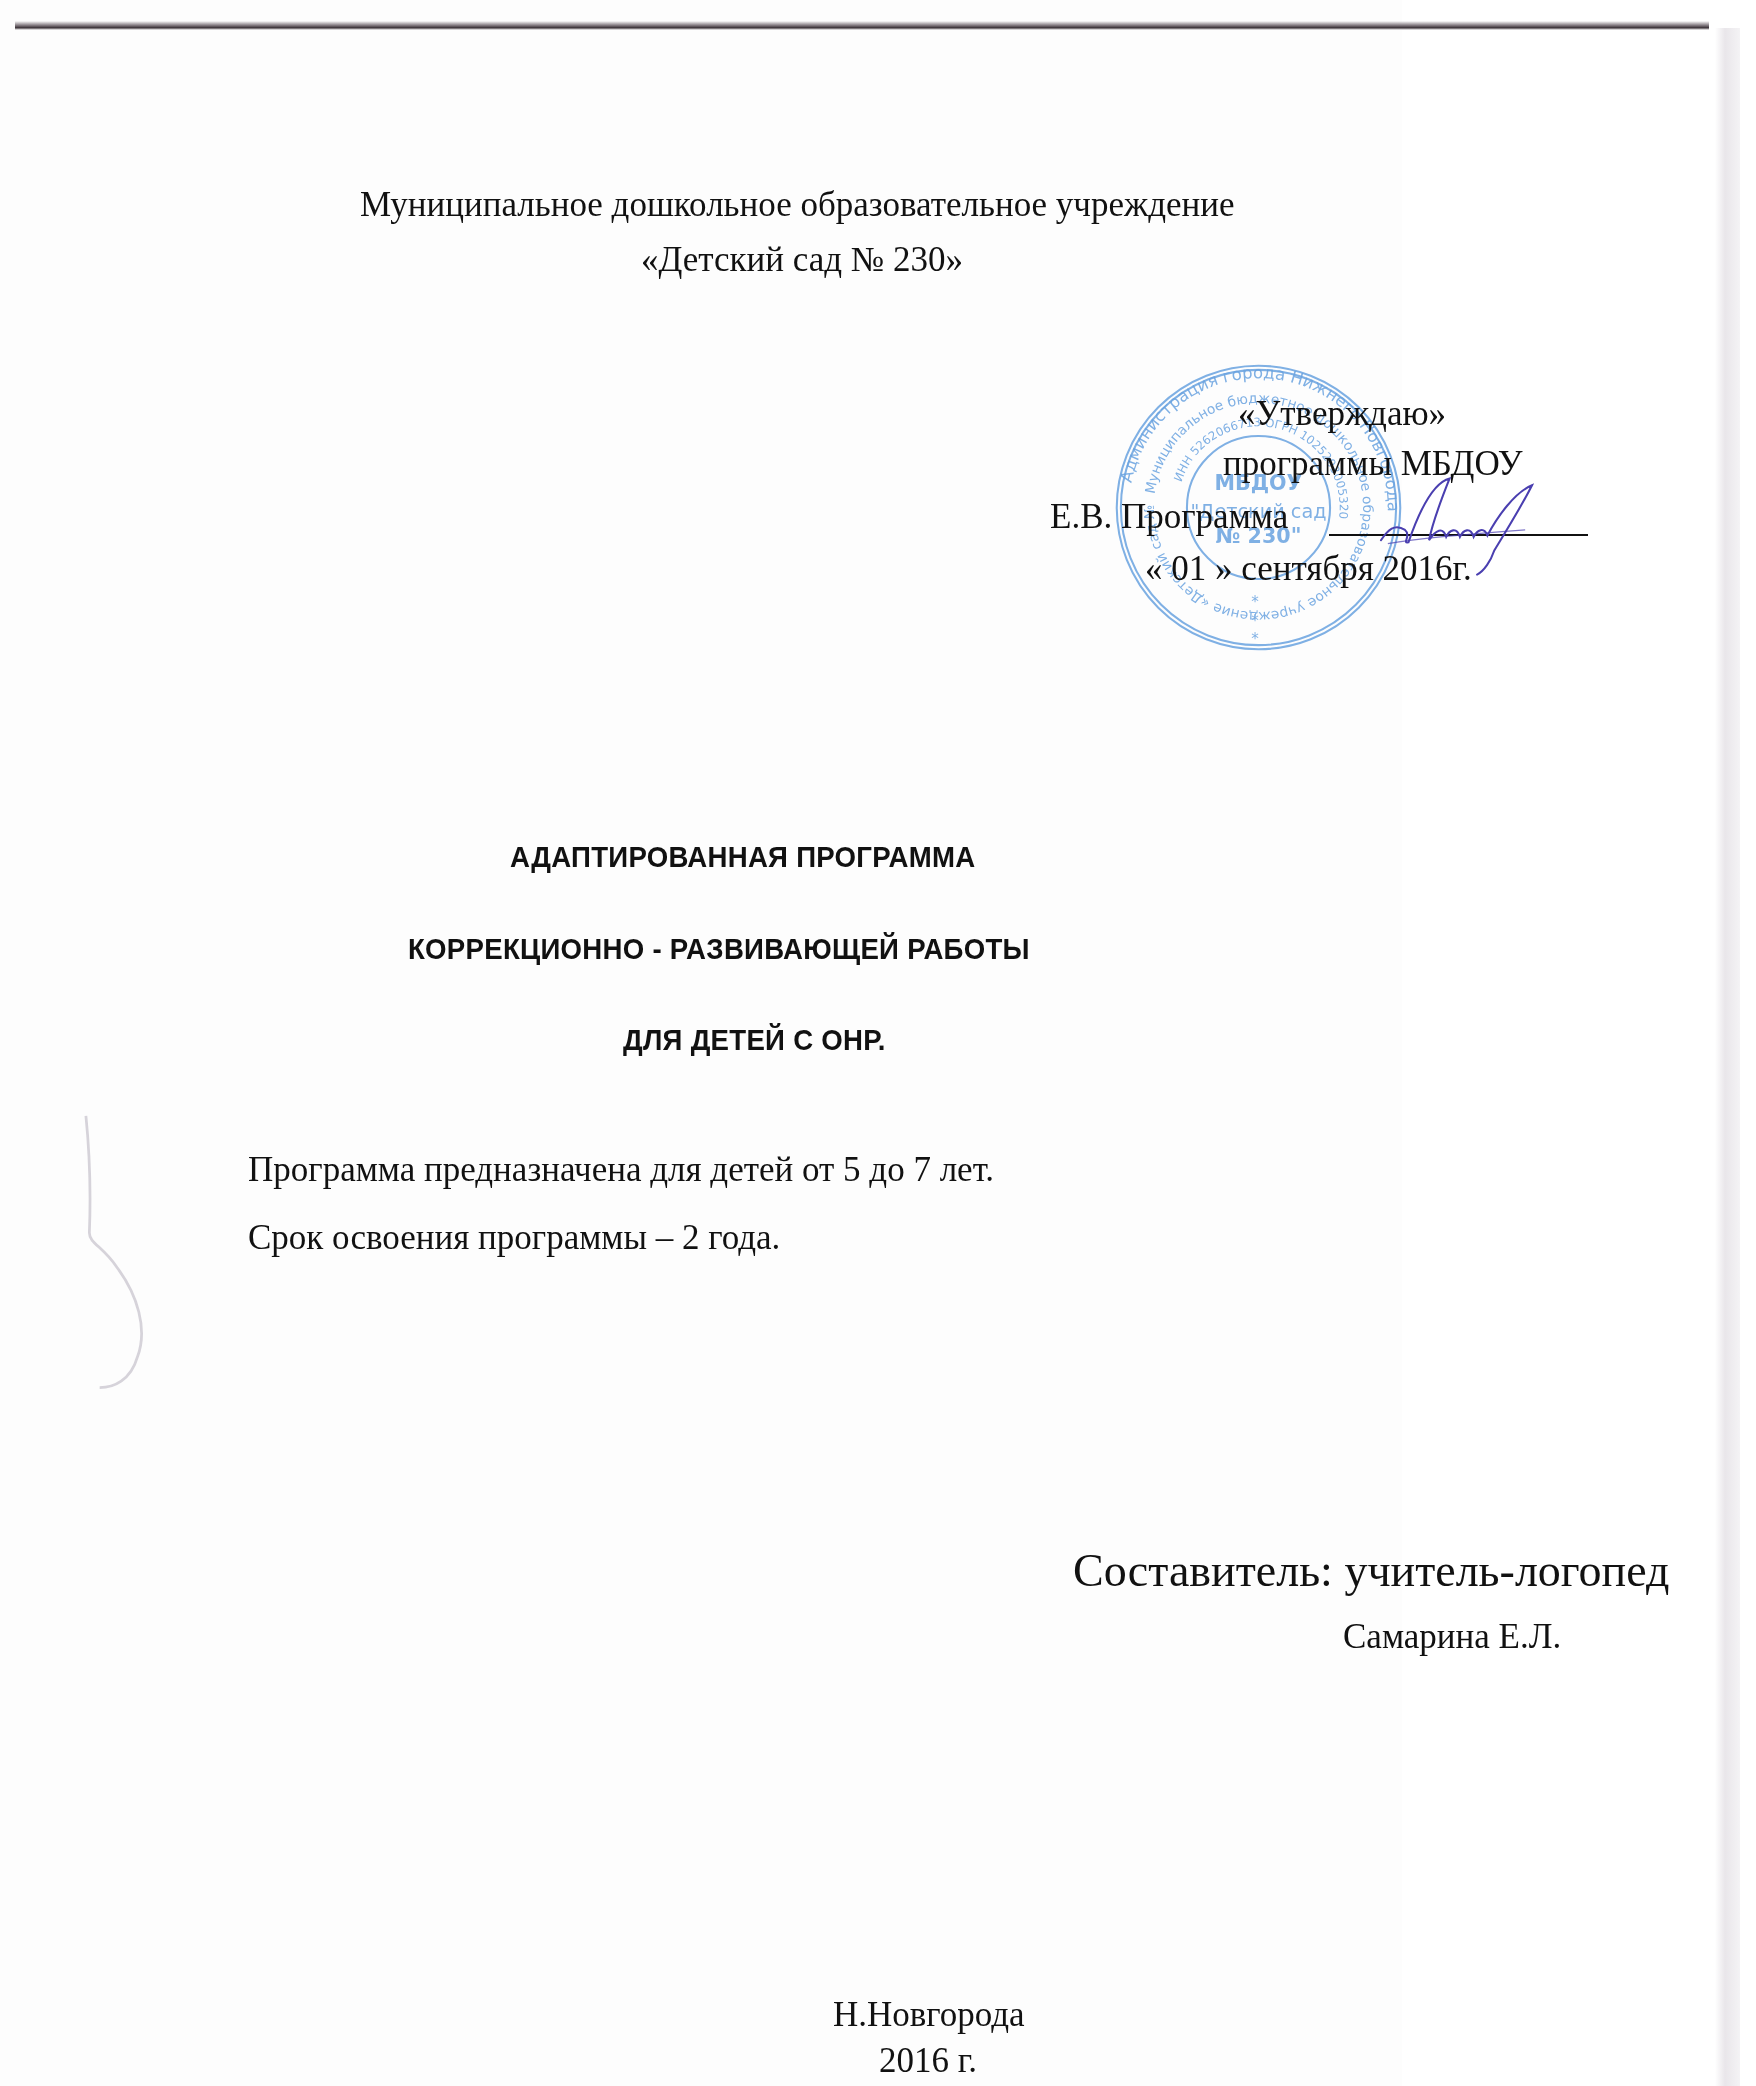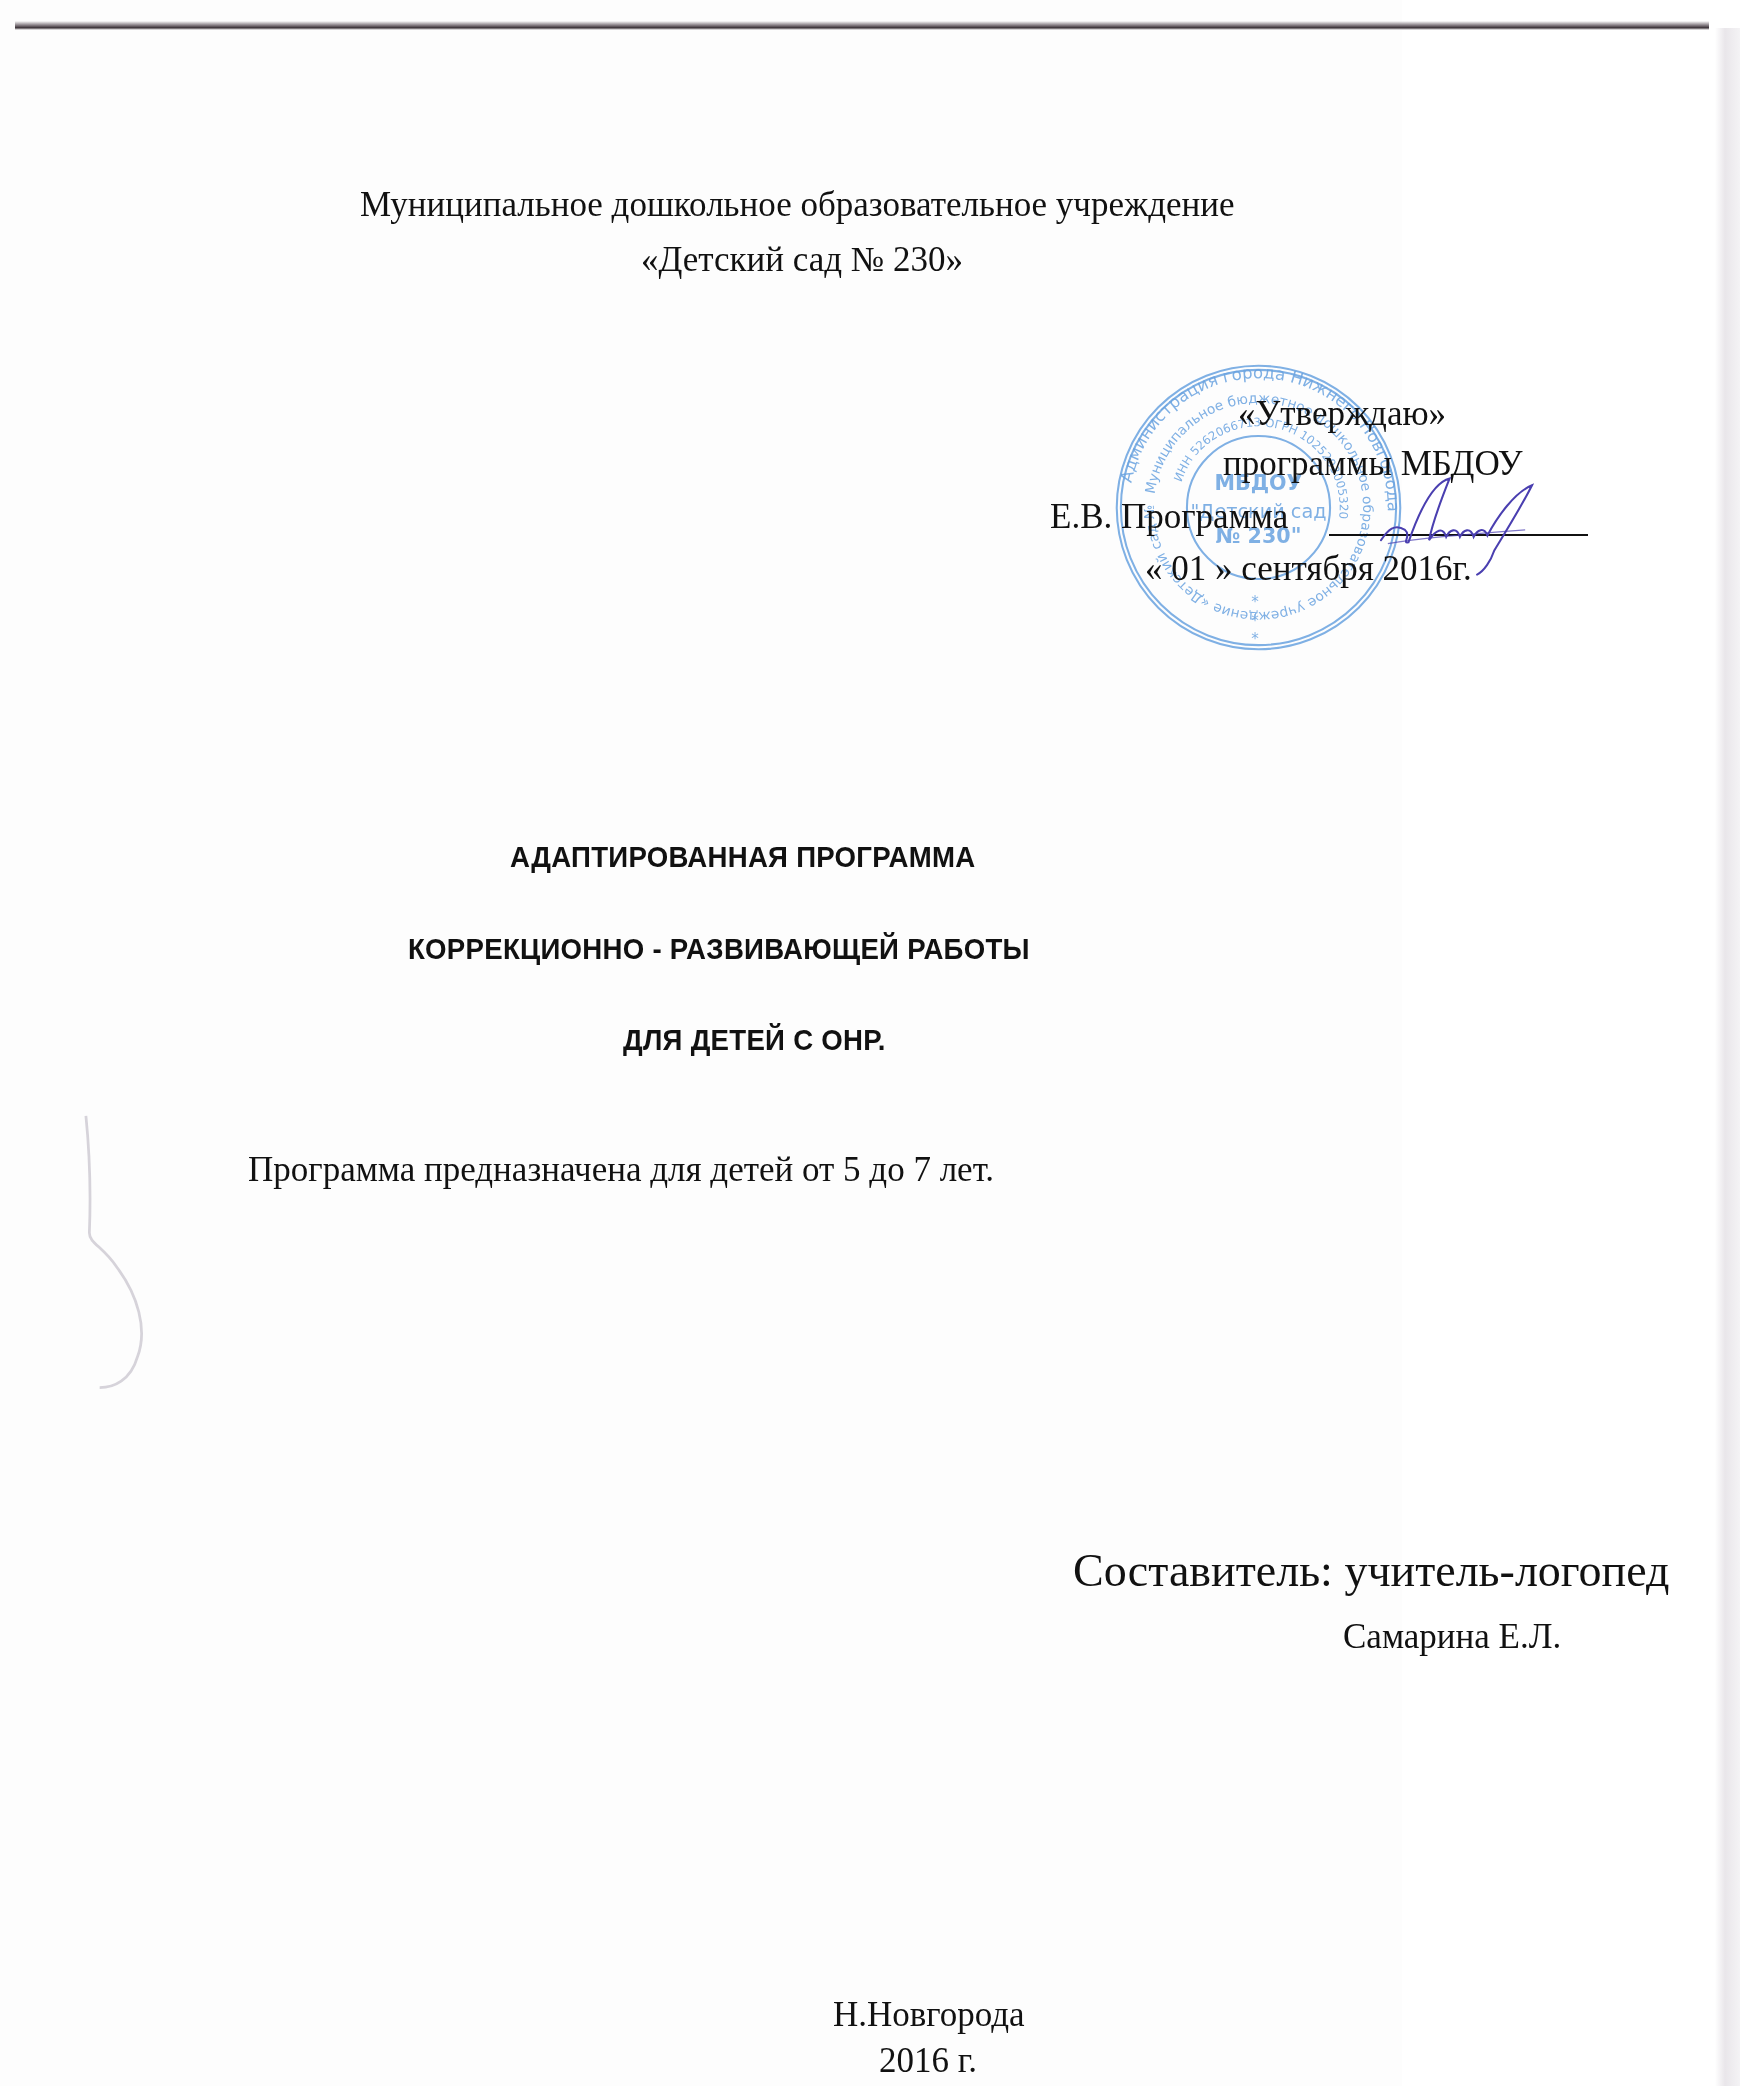--- a/index.html
+++ b/index.html
@@ -76,20 +76,21 @@
     <path d="M 20 95 C 30 80, 40 70, 55 80 C 65 88, 50 100, 60 98 C 80 40, 100 10, 120 5 C 110 30, 95 70, 90 95 C 100 80, 110 75, 115 90 C 120 80, 130 75, 135 90 C 140 80, 150 75, 155 90 C 160 80, 170 75, 175 88 C 190 60, 215 25, 240 15 C 225 45, 200 85, 185 110 C 180 125, 170 140, 160 145" fill="none" stroke="#4a3fb0" stroke-width="3" stroke-linecap="round"></path>
     <path d="M 30 100 C 90 90, 160 85, 230 80" fill="none" stroke="#4a3fb0" stroke-width="2" opacity="0.7"></path>
   </svg>
   <div class="txt approve approve-4">«  01 » сентября 2016г.</div>
 
   <div class="txt title title-1">АДАПТИРОВАННАЯ ПРОГРАММА</div>
   <div class="txt title title-2">КОРРЕКЦИОННО - РАЗВИВАЮЩЕЙ РАБОТЫ</div>
   <div class="txt title title-3">ДЛЯ ДЕТЕЙ С ОНР.</div>
 
   <div class="txt body-1">Программа предназначена для детей от 5 до 7 лет.</div>
+  <div class="txt body-2">Срок освоения программы – 2 года.</div>
 
   <svg class="fold-mark" viewBox="0 0 180 420">
     <path d="M 55 10 C 60 60, 62 130, 60 180 C 60 195, 80 200, 100 230 C 130 270, 145 320, 130 360 C 120 395, 95 405, 75 405" fill="none" stroke="#d6d3da" stroke-width="4"></path>
   </svg>
 
   <div class="txt author-1">Составитель: учитель-логопед</div>
   <div class="txt author-2">Самарина Е.Л.</div>
 
   <div class="txt city">Н.Новгорода</div>
   <div class="txt year">2016 г.</div>

